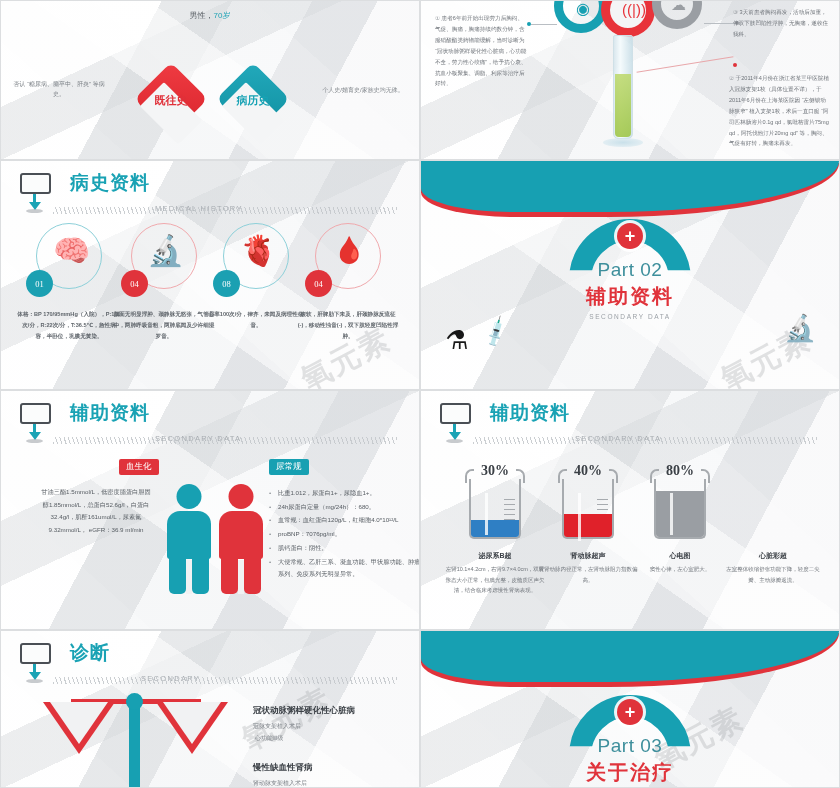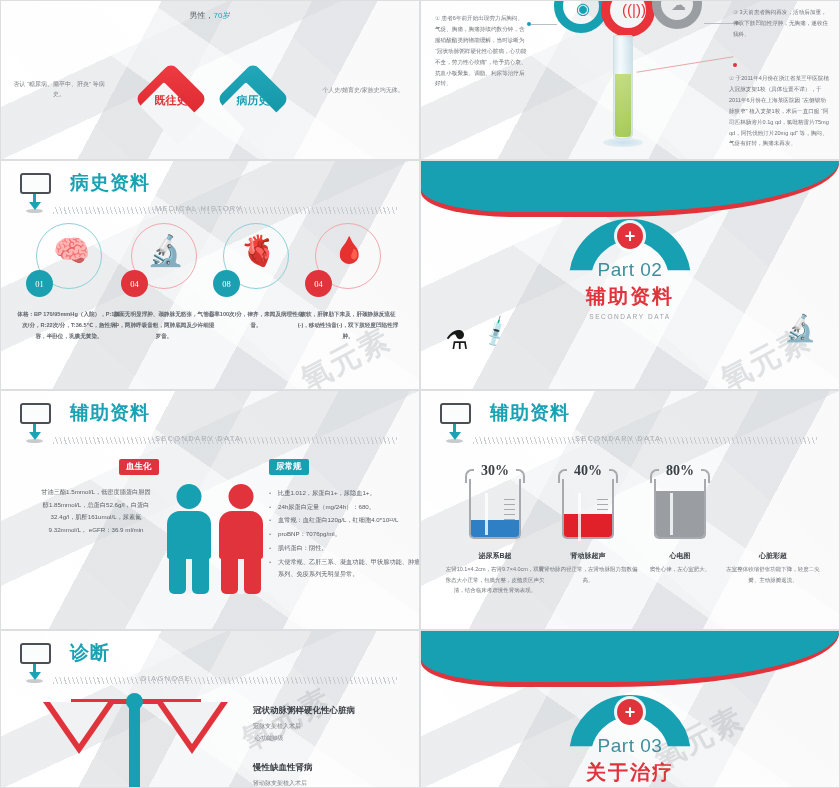--- a/index.html
+++ b/index.html
@@ -180,21 +180,21 @@
     color:#fff; font-size:18px; font-weight:bold; line-height:0;
     box-shadow: 0 0 0 3px rgba(255,255,255,.9);
   }
   .part-no { position:absolute; left:0; right:0; text-align:center; font-size:19px; color:#3e8f9c; letter-spacing:.5px; }
   .part-cn { position:absolute; left:0; right:0; text-align:center; font-size:20px; font-weight:bold; color:#e0333b; letter-spacing:2px; }
   .part-en { position:absolute; left:0; right:0; text-align:center; font-size:6.5px; color:#9ba0a6; letter-spacing:1.6px; }
   .tool { position:absolute; font-size:26px; opacity:.9; }
 
   
   .tag {
-    position:absolute; padding:2px 7px; color:#fff; font-size:8.5px; font-weight:bold; border-radius:2px;
+    position:absolute; padding:2px 7px; color:#fff; font-size:8.5px; font-weight:normal; border-radius:2px;
   }
   .tag.red { background:#e0333b; }
   .tag.teal { background:#17a0b2; }
   .blk-text { position:absolute; font-size:6.2px; color:#565c62; line-height:2.05; }
   .person { position:absolute; width:44px; height:110px; }
   .p-head { position:absolute; left:50%; transform:translateX(-50%); top:0; width:25px; height:25px; border-radius:50%; }
   .p-body { position:absolute; left:0; top:27px; width:44px; height:48px; border-radius:13px 13px 3px 3px; }
   .p-legL, .p-legR { position:absolute; top:72px; width:17px; height:38px; border-radius:0 0 5px 5px; }
   .p-legL { left:2px; } .p-legR { right:2px; }
   .p-gap { position:absolute; left:19px; top:76px; width:6px; height:34px; background:#f1f2f3; }
@@ -470,21 +470,21 @@
   <div class="slide">
     <div class="poly-bg"></div>
     <div class="wm" style="right:20%; bottom:30%;">氧元素</div>
     <div class="inner">
       <div class="sheader">
         <div class="monitor"></div>
         <div class="mon-stem"></div>
         <div class="mon-arrow"></div>
         <div class="mon-base"></div>
         <div class="title-cn">诊断</div>
-        <div class="title-en" style="left:124px;">DIAGNOSE</div>
+        <div class="title-en" style="left:124px;">SECONDARY</div>
         <div class="hatch"></div>
       </div>
 
       <div class="scale-bar" style="left:70px; top:68px; width:130px; height:5px;"></div>
       <div class="scale-pole" style="left:128px; top:64px; width:11px; height:94px;"></div>
       <div style="position:absolute; left:125px; top:62px; width:17px; height:17px; border-radius:50%; background:#17a0b2;"></div>
 
       <div class="scale-pan" style="left:42px; top:71px;"></div>
       <div class="pan-inner" style="left:49px; top:71px;"></div>
       <div class="scale-pan" style="left:155px; top:71px;"></div>

